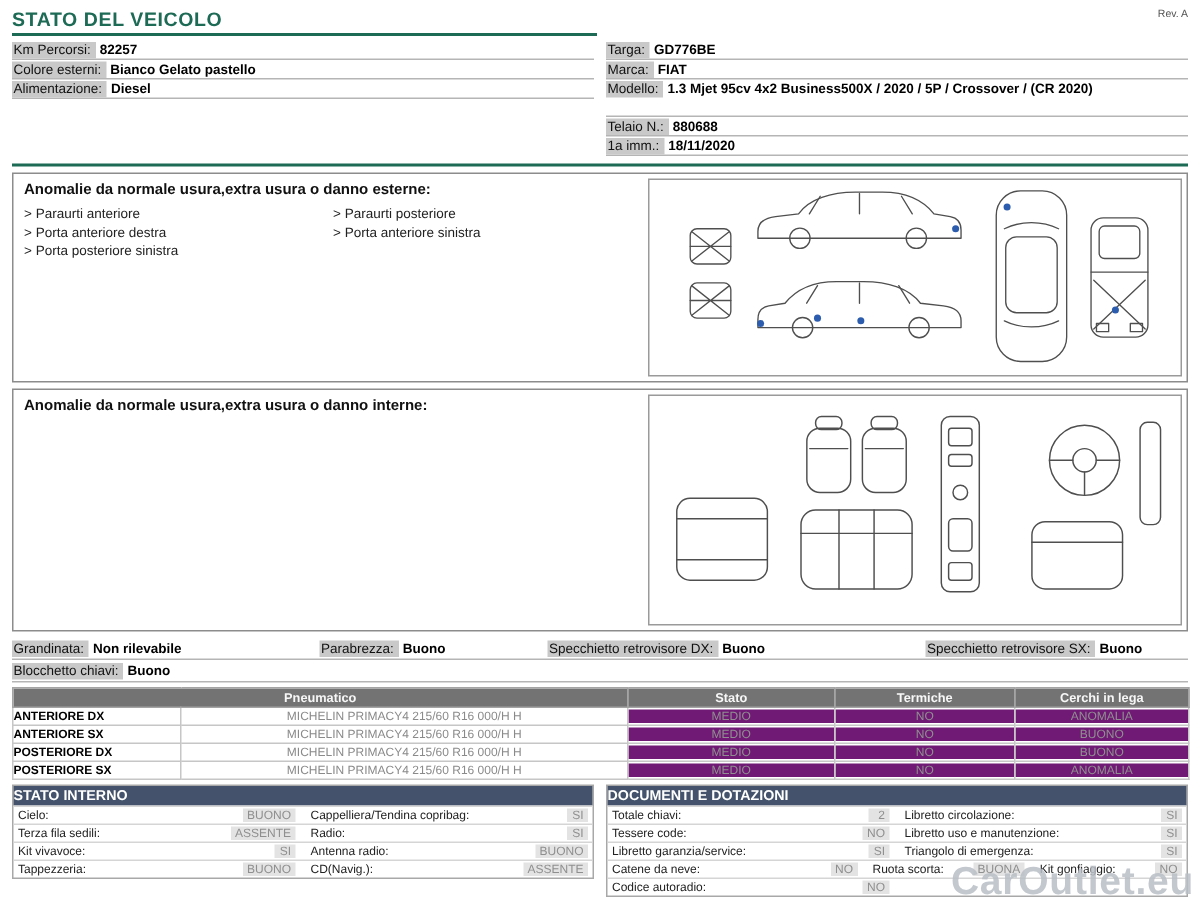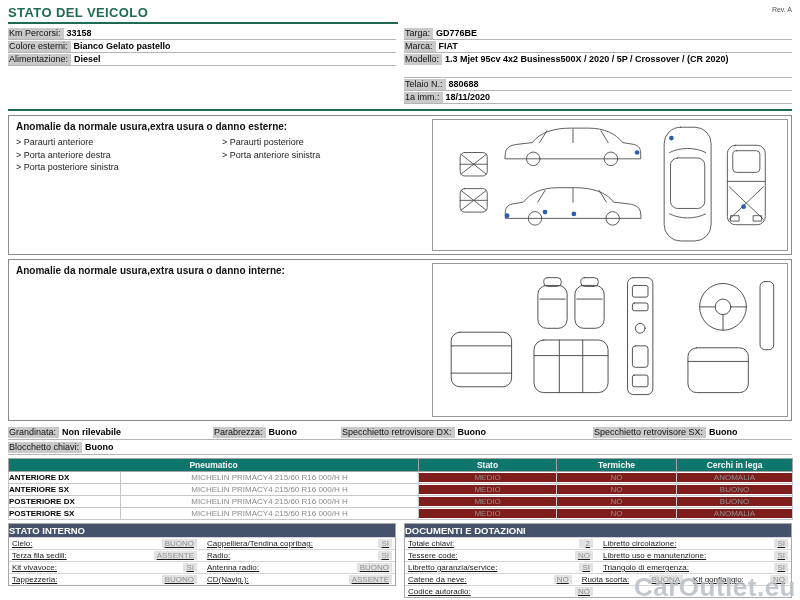--- a/index.html
+++ b/index.html
@@ -28,38 +28,38 @@
   .anomaly-box.int { height:162px; }
   .anomaly-left { flex:1; padding:2px 4px; }
   .anomaly-title { font-size:10px; font-weight:bold; color:#111; margin-bottom:4px; }
   .anomaly-cols { display:flex; font-size:9px; line-height:12.5px; color:#222; }
   .anomaly-cols ul { list-style:none; width:50%; }
   .diagram-box { width:356px; border:1px solid #9a9a9a; background:#fff; }
   .diagram-box svg { width:100%; height:100%; display:block; }
 
   .cond-row { display:flex; border-bottom:1px solid #b5b5b5; font-size:9px; line-height:11px; padding:2px 0 1px 0; }
   .cond-item { display:flex; align-items:baseline; }
-  .cond-item.w1 { width:205px; } .cond-item.w2 { width:128px; } .cond-item.w3 { width:252px; } .cond-item.w4 { flex:1; }
+  .cond-item.w1 { width:205px; } .cond-item.w2 { width:152px; } .cond-item.w3 { width:252px; } .cond-item.w4 { flex:1; }
 
   table.tires { width:100%; border-collapse:collapse; table-layout:fixed; margin-top:3px; border:1px solid #9a9a9a; }
-  table.tires th { background:#0f766e; color:#f7f7f7; font-size:8.5px; font-weight:bold; height:13px;
+  table.tires th { background:#737373; color:#f7f7f7; font-size:8.5px; font-weight:bold; height:13px;
                    border:1px solid #a4a4a4; }
   table.tires td { border:1px solid #c6c6c6; height:12px; font-size:8px; padding:0; }
   td.pos { font-weight:bold; padding-left:4px; color:#000; }
   td.tyre { text-align:center; color:#8a8a8a; font-size:7.5px; }
   td.val { padding:1px 2px; }
-  td.val span { display:block; background:#7f1d1d; color:#8f8f8f; text-align:center; line-height:9px; }
+  td.val span { display:block; background:#701a75; color:#8f8f8f; text-align:center; line-height:9px; }
 
   .bottom-grid { display:flex; gap:8px; margin-top:3px; align-items:flex-start; }
   .panel { flex:1; border:1px solid #a8a8a8; }
   .panel-header { background:#44536b; color:#fff; font-size:9.5px; font-weight:bold; text-align:left;
                   height:13px; line-height:13px; }
   .prow { display:flex; border-top:1px solid #d5d5d5; padding:1px 3px; font-size:8px; line-height:9px;
           align-items:center; min-height:12px; gap:10px; }
-  .pair { flex:1; display:flex; align-items:flex-end; min-width:0;text-decoration:underline; }
+  .pair { flex:1; display:flex; align-items:flex-end; min-width:0; }
   .plabel { color:#222; white-space:nowrap; }
   .pval { margin-left:auto; background:#e3e3e3; color:#8f8f8f; padding:0 3px; min-width:14px; text-align:right; white-space:nowrap; }
   .pair.n2 { flex:0.62; } .pair.n3 { flex:0.58; }
   .spacer { flex:1; }
 
   .watermark { position:absolute; right:4px; bottom:-3px; font-size:26px; font-weight:bold;
                color:#b9bfc6; opacity:.85; letter-spacing:.5px; pointer-events:none; }
 </style>
 </head>
 <body>
@@ -68,21 +68,21 @@
 
   <div class="topbar">
     <div class="title">STATO DEL VEICOLO</div>
     <span class="rev">Rev. A</span>
   </div>
 
   <div class="info-grid">
     <div class="info-col">
       <div class="field">
         <span class="flabel">Km Percorsi:</span>
-        <span class="fvalue">33158</span>
+        <span class="fvalue">82257</span>
       </div>
       <div class="field">
         <span class="flabel">Colore esterni:</span>
         <span class="fvalue">Bianco Gelato pastello</span>
       </div>
       <div class="field">
         <span class="flabel">Alimentazione:</span>
         <span class="fvalue">Diesel</span>
       </div>
     </div>

